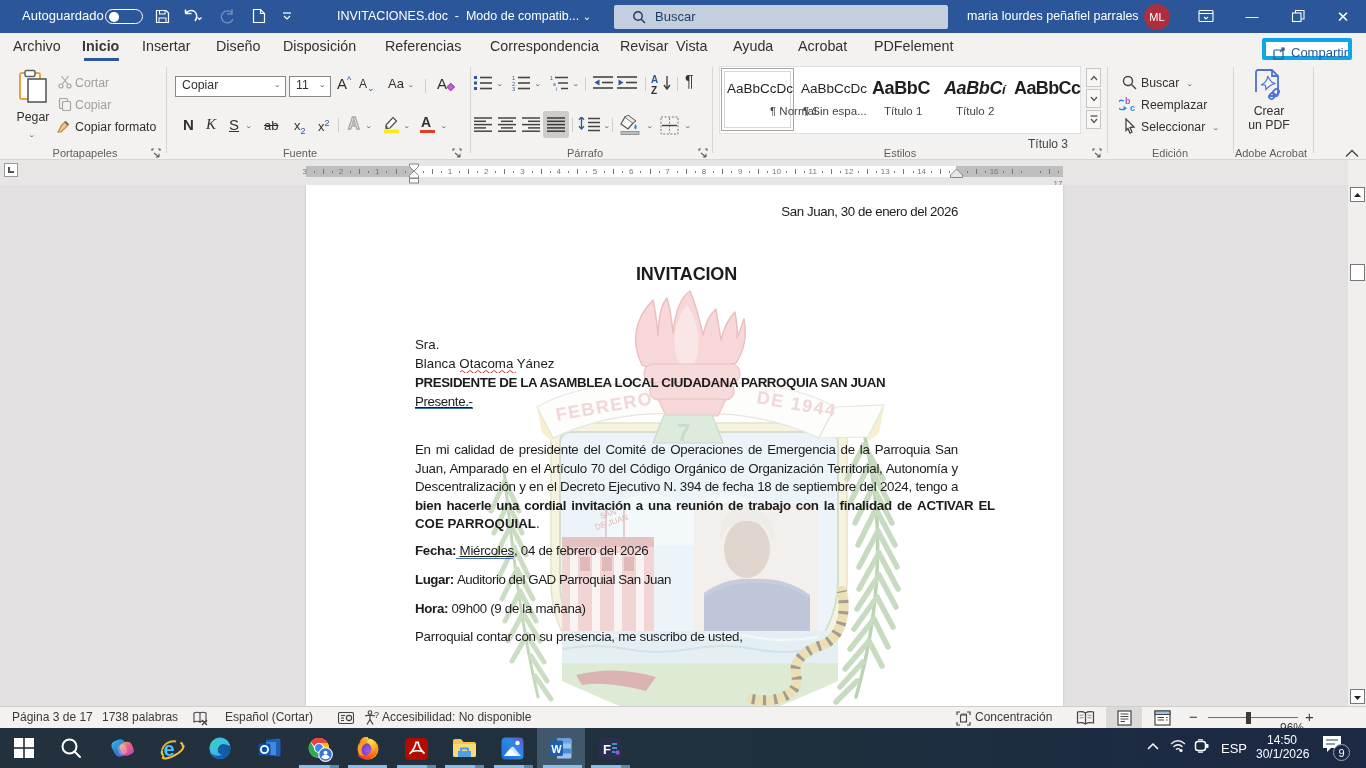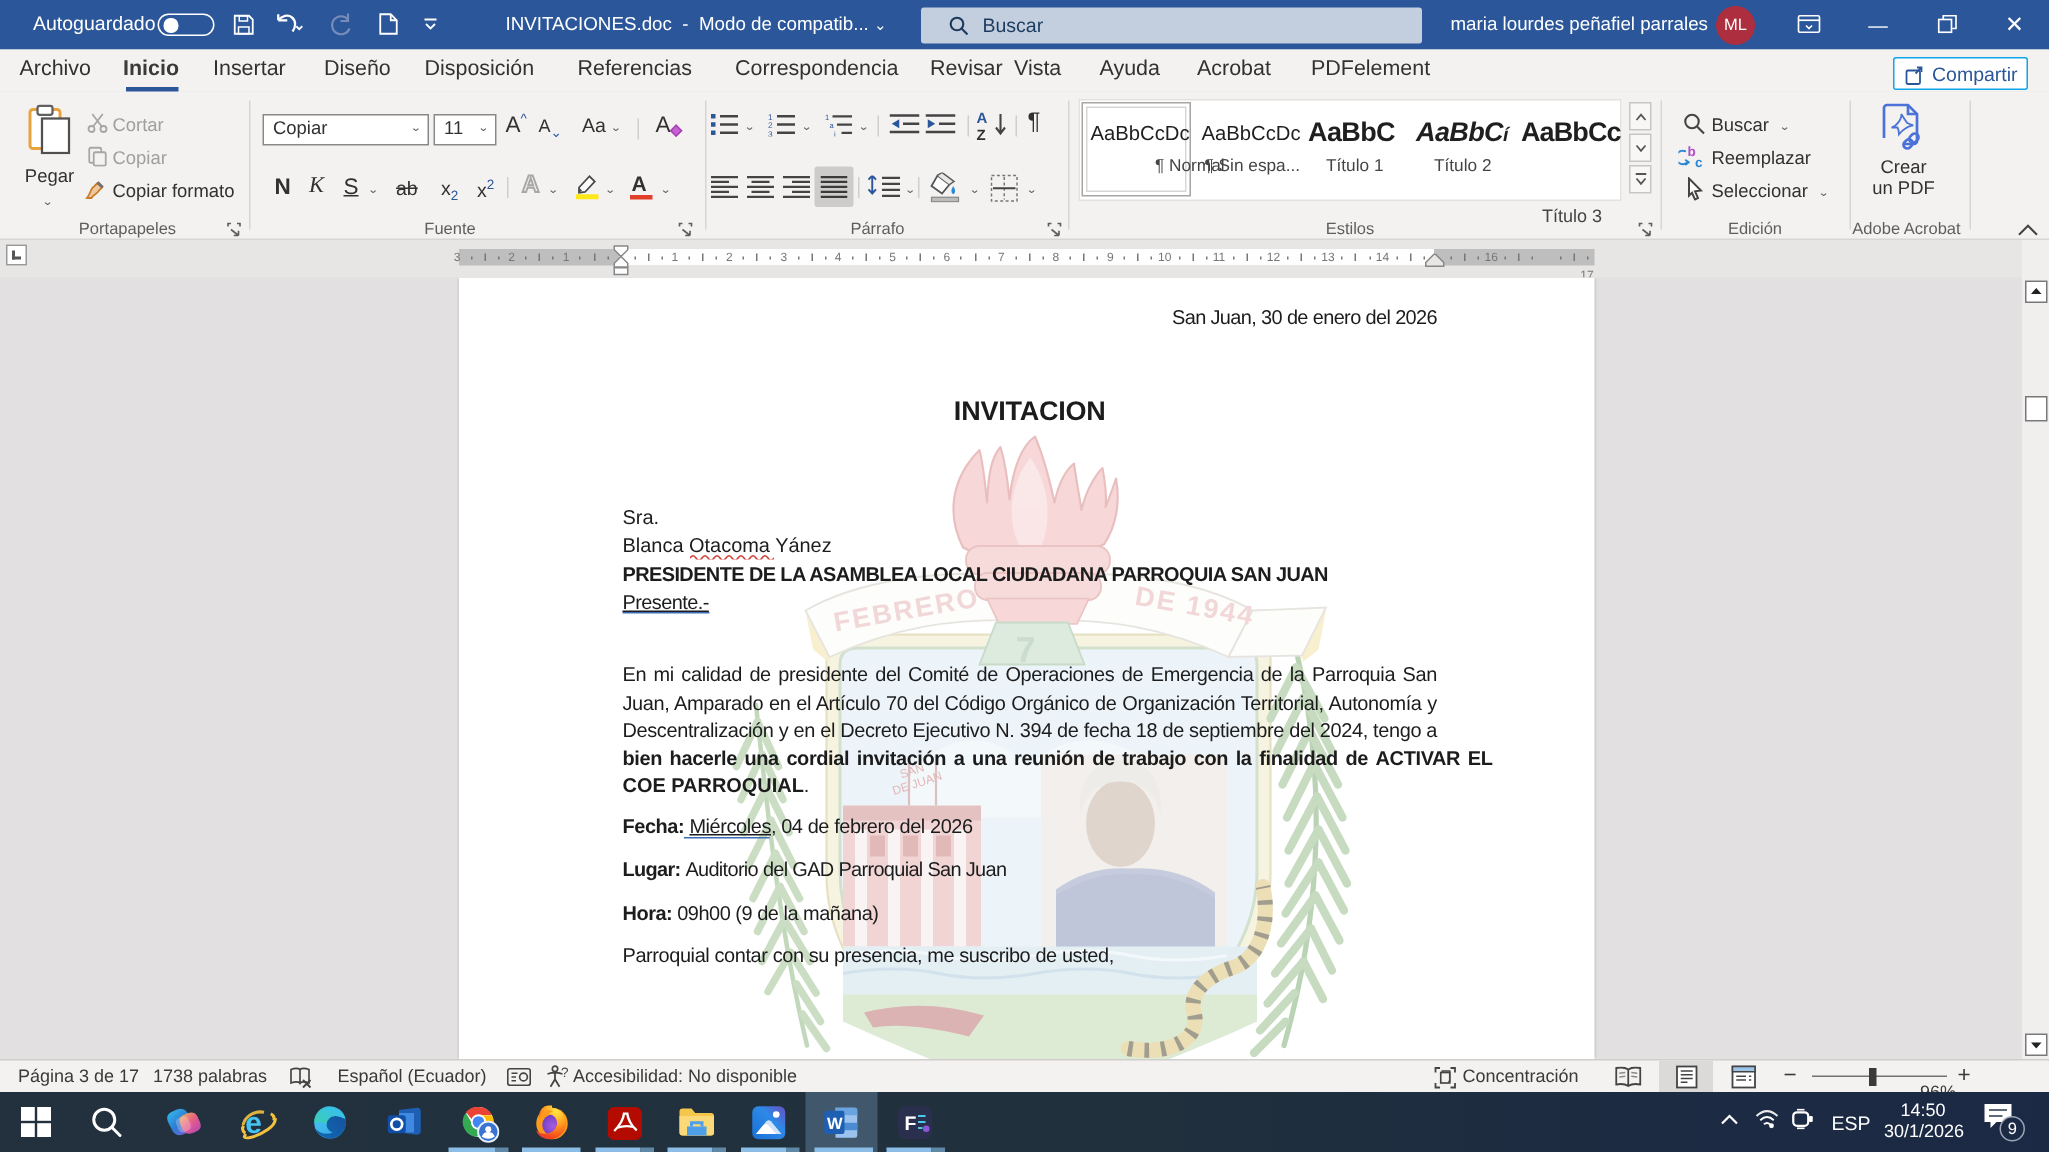--- a/index.html
+++ b/index.html
@@ -110,21 +110,21 @@
   <div class="tab" style="left:216px;">Diseño</div>
   <div class="tab" style="left:283px;">Disposición</div>
   <div class="tab" style="left:385px;">Referencias</div>
   <div class="tab" style="left:490px;">Correspondencia</div>
   <div class="tab" style="left:620px;">Revisar</div>
   <div class="tab" style="left:676px;">Vista</div>
   <div class="tab" style="left:733px;">Ayuda</div>
   <div class="tab" style="left:798px;">Acrobat</div>
   <div class="tab" style="left:874px;">PDFelement</div>
 
-  <div style="position:absolute; left:1262px; top:5px; width:90px; height:22px; border:1px solid #0ea5e9; border-radius:2px; background:#fff;">
+  <div style="position:absolute; left:1262px; top:5px; width:90px; height:22px; border:4px solid #0ea5e9; border-radius:2px; background:#fff;">
     <svg style="position:absolute;left:7px;top:4px;" width="14" height="14" viewBox="0 0 14 14">
         <rect x="1" y="4" width="9" height="9" rx="1" fill="none" stroke="#2b579a" stroke-width="1.2"></rect>
         <path d="M7 6 l4 -4 m0 3 v-3 h-3" fill="none" stroke="#2b579a" stroke-width="1.2"></path>
       </svg>
     <div style="position:absolute; left:25px; top:3px; font-size:13px; color:#2b579a;">Compartir</div>
   </div>
 </div>
 
 <div id="ribbon">
   <div id="rib-porta">
@@ -656,21 +656,21 @@
       </svg></div>
   <div class="sbtn" style="top:104px; height:17px;"></div>
   <div class="sbtn" style="top:529px;"><svg width="13" height="13" viewBox="0 0 13 13">
         <path d="M3 5 l3.5 4 l3.5 -4 z" fill="#222"></path>
       </svg></div>
 </div>
 
 <div id="statusbar">
   <div class="sitem" style="left:12px;">Página 3 de 17</div>
   <div class="sitem" style="left:102px;">1738 palabras</div>
-  <div class="sitem" style="left:225px;">Español (Ecuador)</div>
+  <div class="sitem" style="left:225px;">Español (Cortar)</div>
   <div class="sitem" style="left:382px;">Accesibilidad: No disponible</div>
   <div class="sitem" style="left:975px;">Concentración</div>
   <div class="sitem" style="left:1280px;margin-top:11px;">96%</div>
   <svg class="abs" style="left:193px; top:4px;" width="16" height="15" viewBox="0 0 16 15">
       <path d="M1 2 q4 -1.5 6 0 v9 q-2 -1.5 -6 0 z M13 2 q-4 -1.5 -6 0 v9 q2 -1.5 6 0 z" fill="none" stroke="#444" stroke-width="1.1"></path>
       <path d="M9 9 l5 5 M14 9 l-5 5" stroke="#444" stroke-width="1.3"></path>
     </svg>
   <svg class="abs" style="left:338px; top:4px;" width="16" height="14" viewBox="0 0 16 14">
       <rect x="0.5" y="1.5" width="15" height="11" rx="1.5" fill="none" stroke="#444" stroke-width="1.1"></rect>
       <circle cx="11" cy="7" r="2.6" fill="none" stroke="#444" stroke-width="1.1"></circle>

